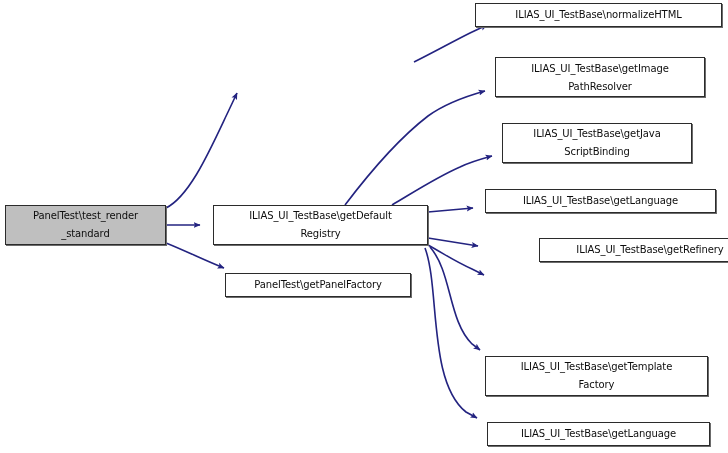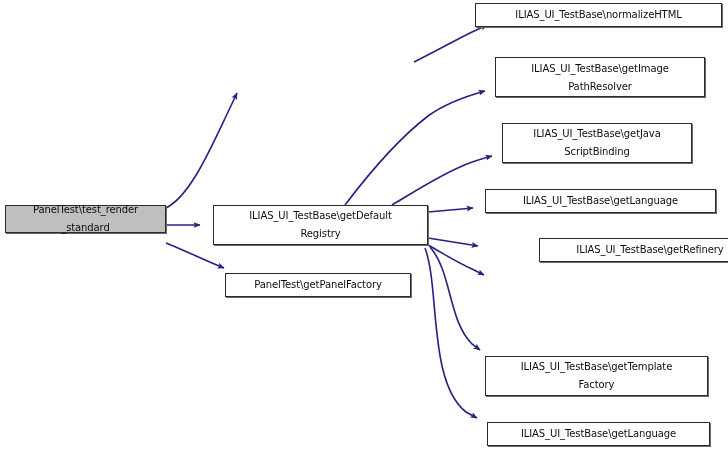--- a/index.html
+++ b/index.html
@@ -64,21 +64,21 @@
       <path d="M 166,243 C 186,251 206,261 224,268" fill="none" stroke="#232380" stroke-width="1.6" marker-end="url(#arrowhead)"></path>
       <path d="M 414,62 C 434,52 452,42 470,33 L 487,25" fill="none" stroke="#232380" stroke-width="1.6" marker-end="url(#arrowhead)"></path>
       <path d="M 345,205 C 367,176 398,139 428,116 C 446,103 467,96 485,91" fill="none" stroke="#232380" stroke-width="1.6" marker-end="url(#arrowhead)"></path>
       <path d="M 392,205 C 414,192 437,177 460,167 C 470,162 481,159 492,156" fill="none" stroke="#232380" stroke-width="1.6" marker-end="url(#arrowhead)"></path>
       <path d="M 428,212 L 473,208" fill="none" stroke="#232380" stroke-width="1.6" marker-end="url(#arrowhead)"></path>
       <path d="M 428,238 L 478,246" fill="none" stroke="#232380" stroke-width="1.6" marker-end="url(#arrowhead)"></path>
       <path d="M 428,245 C 446,255 456,262 472,269 L 484,275" fill="none" stroke="#232380" stroke-width="1.6" marker-end="url(#arrowhead)"></path>
       <path d="M 430,247 C 452,272 448,320 472,344 L 480,350" fill="none" stroke="#232380" stroke-width="1.6" marker-end="url(#arrowhead)"></path>
       <path d="M 425,248 C 440,288 428,382 466,412 L 477,418" fill="none" stroke="#232380" stroke-width="1.6" marker-end="url(#arrowhead)"></path>
     </svg>
-<div class="node highlight" style="left: 5px; top: 205px; width: 161px; height: 28px; border-color: rgb(43, 43, 43); background: rgb(191, 191, 191);"><span class="node-label">PanelTest\test_render
+<div class="node highlight" style="left: 5px; top: 205px; width: 161px; height: 40px; border-color: rgb(43, 43, 43); background: rgb(191, 191, 191);"><span class="node-label">PanelTest\test_render
 _standard</span></div>
     <div class="node" style="left: 213px; top: 205px; width: 215px; height: 40px; border-color: rgb(43, 43, 43); background: rgb(255, 255, 255);"><span class="node-label">ILIAS_UI_TestBase\getDefault
 Registry</span></div>
     <div class="node" style="left: 225px; top: 273px; width: 186px; height: 24px; border-color: rgb(43, 43, 43); background: rgb(255, 255, 255);"><span class="node-label">PanelTest\getPanelFactory</span></div>
     <div class="node" style="left: 475px; top: 3px; width: 247px; height: 24px; border-color: rgb(43, 43, 43); background: rgb(255, 255, 255);"><span class="node-label">ILIAS_UI_TestBase\normalizeHTML</span></div>
     <div class="node" style="left: 495px; top: 57px; width: 210px; height: 40px; border-color: rgb(43, 43, 43); background: rgb(255, 255, 255); align-items: flex-end;"><span class="node-label">ILIAS_UI_TestBase\getImage
 PathResolver</span></div>
     <div class="node" style="left: 502px; top: 123px; width: 190px; height: 40px; border-color: rgb(43, 43, 43); background: rgb(255, 255, 255);"><span class="node-label">ILIAS_UI_TestBase\getJava
 ScriptBinding</span></div>
     <div class="node" style="left: 485px; top: 189px; width: 231px; height: 24px; border-color: rgb(43, 43, 43); background: rgb(255, 255, 255);"><span class="node-label">ILIAS_UI_TestBase\getLanguage</span></div>

